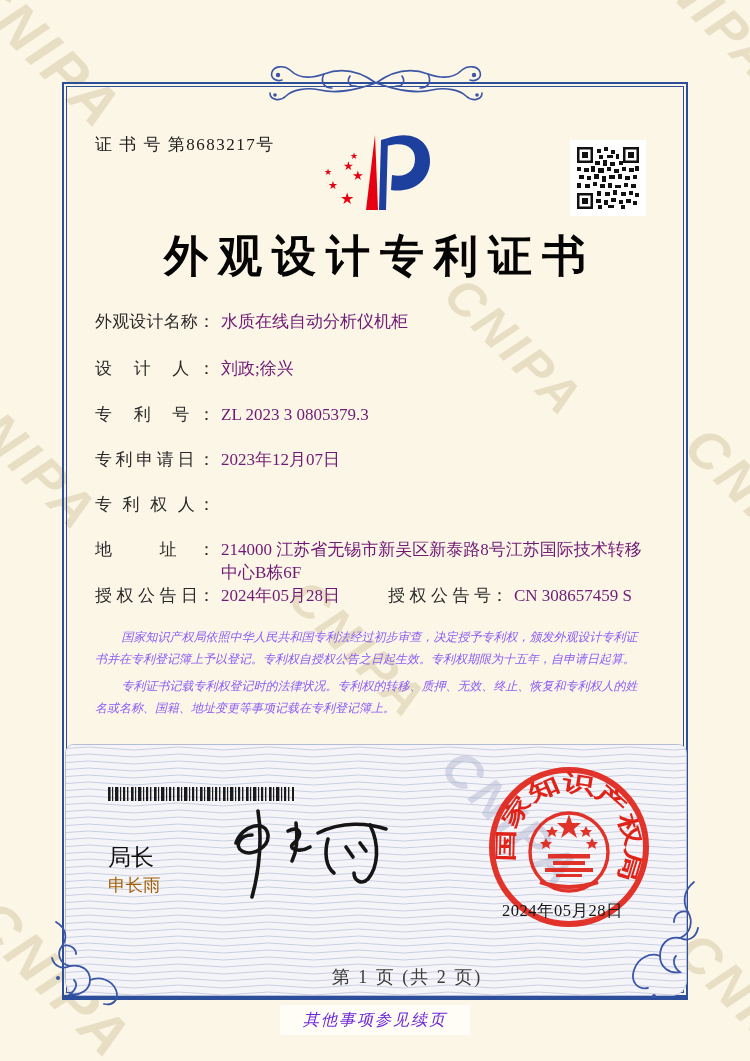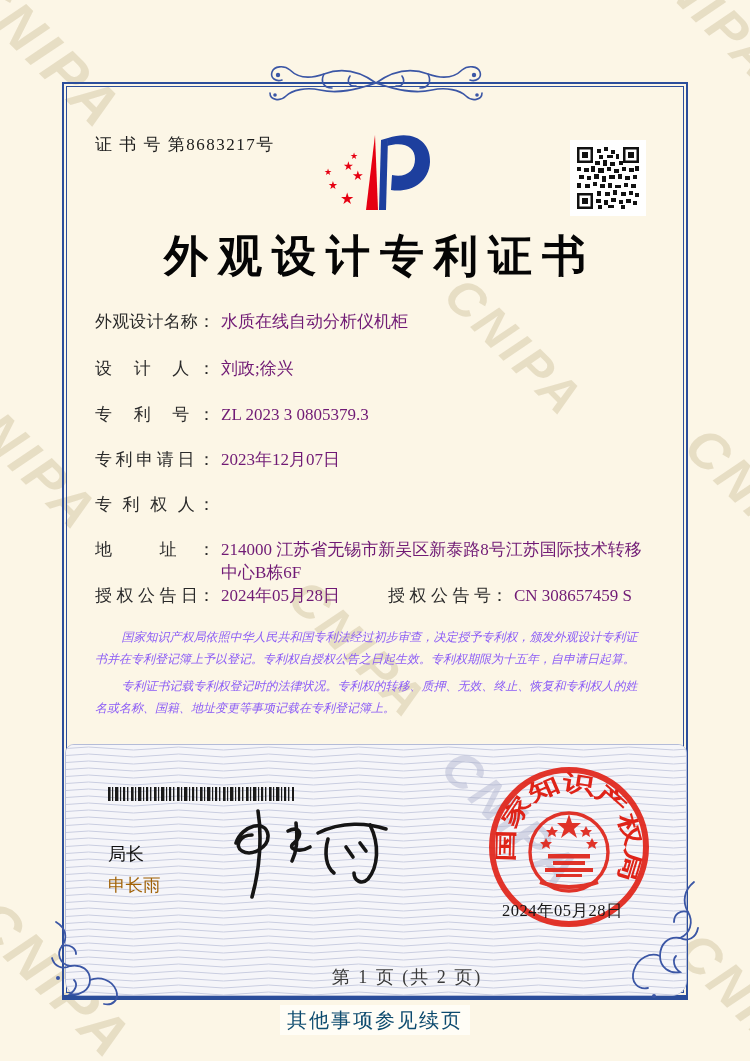--- a/index.html
+++ b/index.html
@@ -41,35 +41,35 @@
          font-style:italic;font-size:12px;line-height:1.8;color:#8b5cf6;}
   .paras p{margin:0 0 6px 0;text-indent:2.2em;}
 
   
   .wave-panel{position:absolute;left:65px;top:744px;width:620px;height:250px;z-index:1;
               border:1px solid #b4bcd8;border-radius:9px 9px 15px 15px;overflow:hidden;background:#f5f5f9;}
   .wave-panel svg{display:block;}
 
   .barcode{position:absolute;left:108px;top:787px;z-index:3;}
   .signer-title{position:absolute;left:108px;top:842px;z-index:3;
-                font-family:"Liberation Sans","DejaVu Sans",sans-serif;font-size:18px;color:#101010;}
+                font-family:"Liberation Sans","DejaVu Sans",sans-serif;font-size:23px;color:#101010;}
   .signer-name{position:absolute;left:108px;top:873px;z-index:3;
                font-family:"Liberation Sans","DejaVu Sans",sans-serif;font-size:17.5px;color:#a16207;}
   .signature{position:absolute;left:222px;top:805px;z-index:3;}
 
   .seal{position:absolute;left:484px;top:762px;z-index:4;}
   .seal-date{position:absolute;left:502px;top:900px;z-index:5;font-size:16.5px;
              letter-spacing:.5px;color:#161616;}
 
   .page-no{position:absolute;left:62px;top:965px;width:690px;z-index:3;text-align:center;
            font-size:18px;color:#3a3a3a;letter-spacing:2px;}
 
   .note-strip{position:absolute;left:280px;top:1005px;width:190px;height:30px;z-index:3;background:#fffdf6;
               display:flex;align-items:center;justify-content:center;}
-  .note-strip span{font-size:20px;letter-spacing:2px;color:#0c4a6e;}
+  .note-strip span{font-style:italic;font-size:16px;letter-spacing:2px;color:#6d28d9;}
 </style>
 </head>
 <body>
 
 <div class="page">
 
   <div class="wm" style="left:-55px;top:15px;font-size:58px;">CNIPA</div>
   <div class="wm" style="left:618px;top:-22px;font-size:52px;">CNIPA</div>
   <div class="wm" style="left:428px;top:318px;font-size:50px;">CNIPA</div>
   <div class="wm" style="left:-68px;top:425px;font-size:54px;">CNIPA</div>

